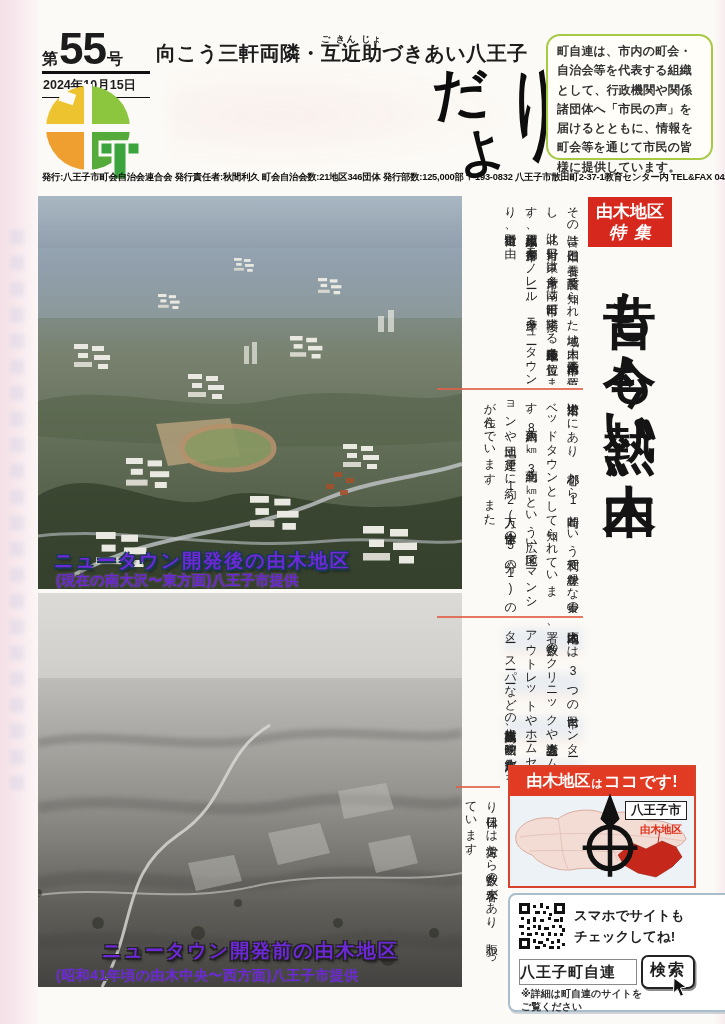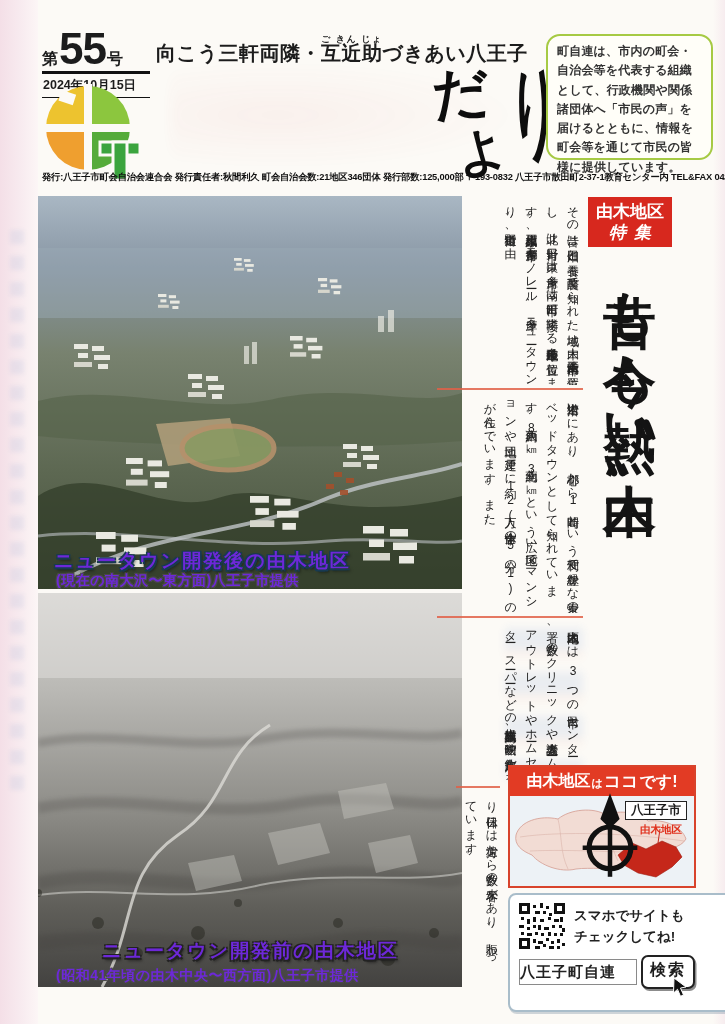--- a/index.html
+++ b/index.html
@@ -358,15 +358,17 @@
       <div>スマホでサイトも</div>
       <div>チェックしてね!</div>
     </div>
     <div class="search-row">
       <div class="search-field">八王子町自連</div>
       <div class="search-btn">検索</div>
     </div>
     <svg class="cursor" viewBox="0 0 16 20">
       <path d="M2,0 L14,9 L8.5,10 L11.5,17 L8.5,18.3 L5.5,11.3 L1.5,15 Z" fill="#111" stroke="#fff" stroke-width="1"></path>
     </svg>
+    <div class="qr-note">※詳細は町自連のサイトを
+ご覧ください</div>
   </div>
 
 </div>
 
 </body></html>

